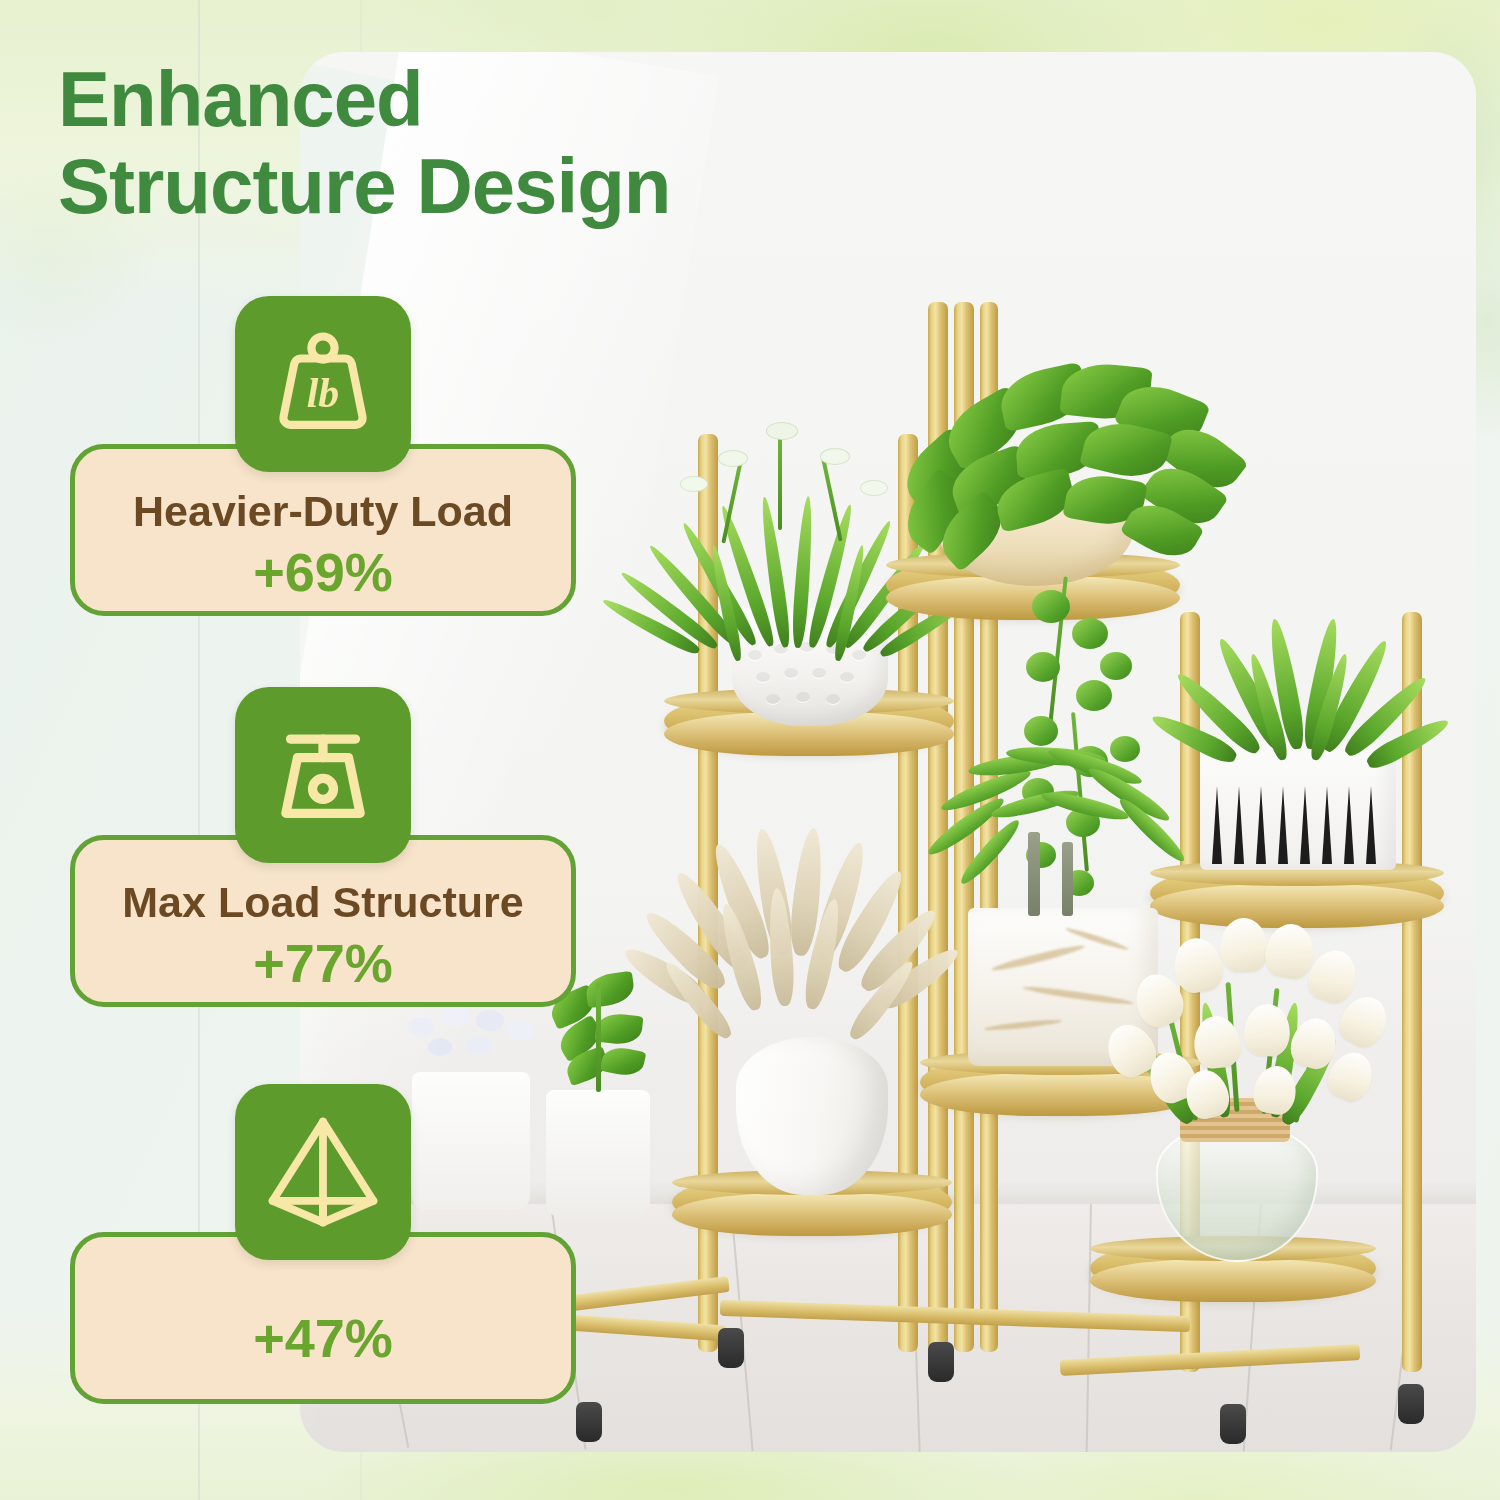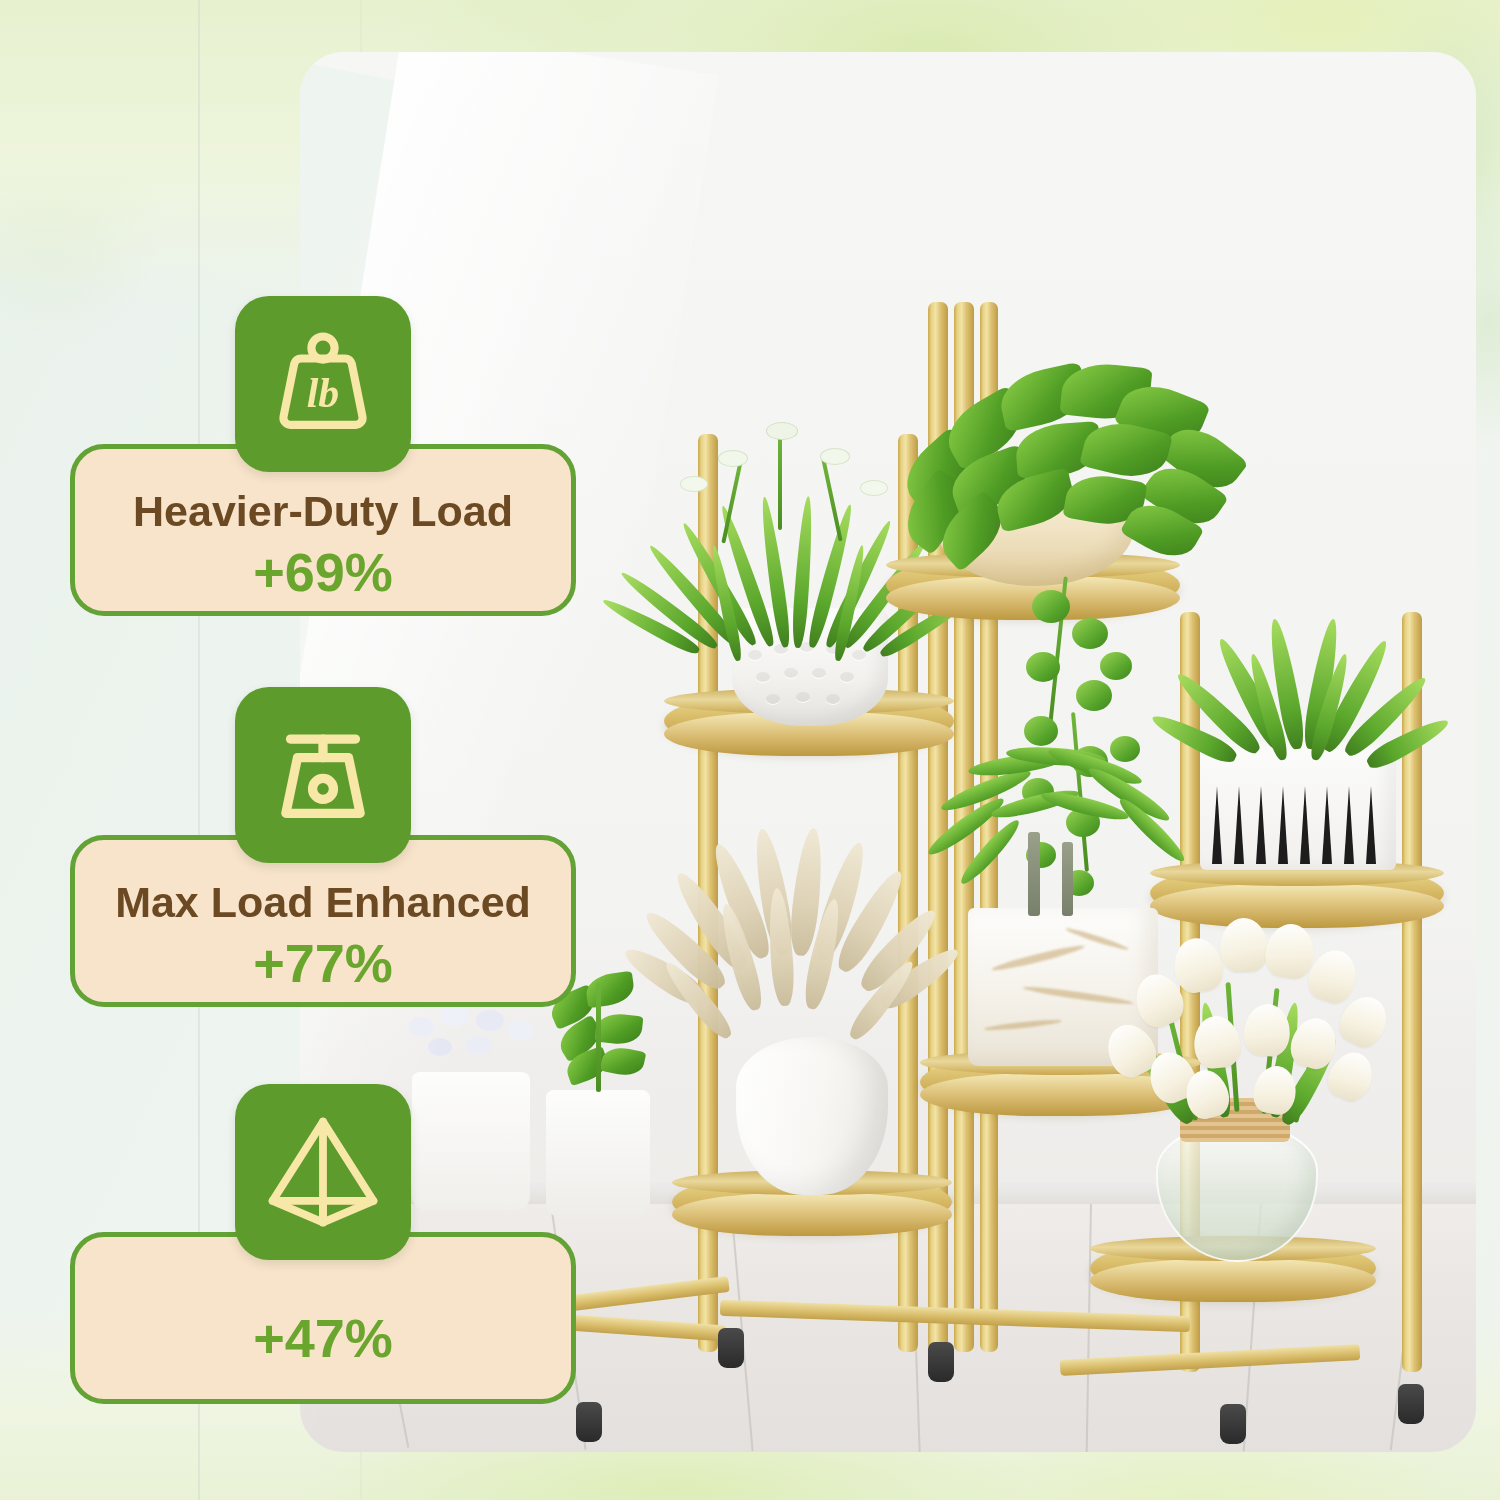--- a/index.html
+++ b/index.html
@@ -406,20 +406,22 @@
         <div class="tulip" style="left:886px;top:1018px;width:42px;height:48px;transform:rotate(-14deg);"></div>
         <div class="tulip" style="left:954px;top:1014px;width:42px;height:48px;transform:rotate(10deg);"></div>
       </div>
 
       <div class="left-wedge"></div>
       <div class="card-glow"></div>
     </div>
   </div>
 
   <div class="title">
+    <div>Enhanced</div>
+    <div>Structure Design</div>
   </div>
 
   <div class="feature" style="top:296px;">
     <div class="f-icon">
       <svg width="116" height="116" viewBox="0 0 100 100" aria-hidden="true">
         <g fill="none" stroke="#f8e8a8" stroke-width="7" stroke-linejoin="round" stroke-linecap="round">
           <circle cx="50" cy="19" r="10"></circle>
           <path d="M31 28 h38 a6 6 0 0 1 5.8 4.6 L84 78 a6 6 0 0 1 -5.9 7.2 H21.9 A6 6 0 0 1 16 78 L25.2 32.6 A6 6 0 0 1 31 28 Z"></path>
         </g>
         <text x="50" y="70" font-family="'Liberation Serif',serif" font-size="36" font-style="italic" font-weight="700" fill="#f8e8a8" text-anchor="middle">lb</text>
@@ -436,21 +438,21 @@
       <svg width="116" height="116" viewBox="0 0 100 100" aria-hidden="true">
         <g fill="none" stroke="#f8e8a8" stroke-width="8" stroke-linejoin="round" stroke-linecap="round">
           <line x1="22" y1="19" x2="78" y2="19"></line>
           <line x1="50" y1="19" x2="50" y2="35"></line>
           <path d="M28 35 h44 l10 48 H18 Z"></path>
           <circle cx="50" cy="62" r="9"></circle>
         </g>
       </svg>
     </div>
     <div class="f-pill">
-      <div class="f-label">Max Load Enhanced</div>
+      <div class="f-label">Max Load Structure</div>
       <div class="f-value">+77%</div>
     </div>
   </div>
 
   <div class="feature" style="top:1084px;">
     <div class="f-icon">
       <svg width="120" height="120" viewBox="0 0 100 100" aria-hidden="true">
         <g fill="none" stroke="#f8e8a8" stroke-width="6.5" stroke-linejoin="round" stroke-linecap="round">
           <path d="M50 8 L92 74 L50 92 L8 74 Z"></path>
           <line x1="50" y1="8" x2="50" y2="92"></line>

